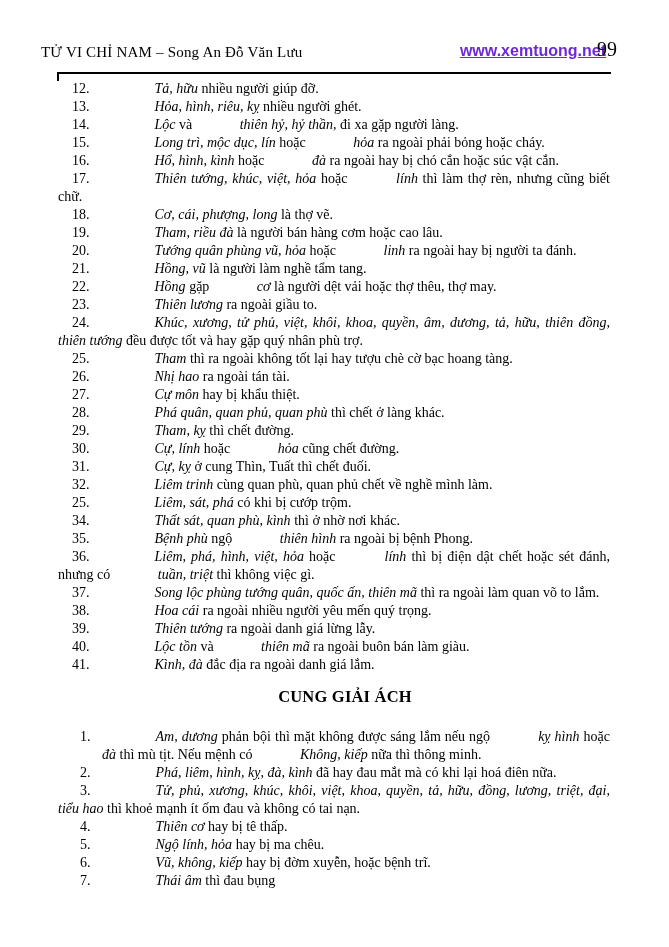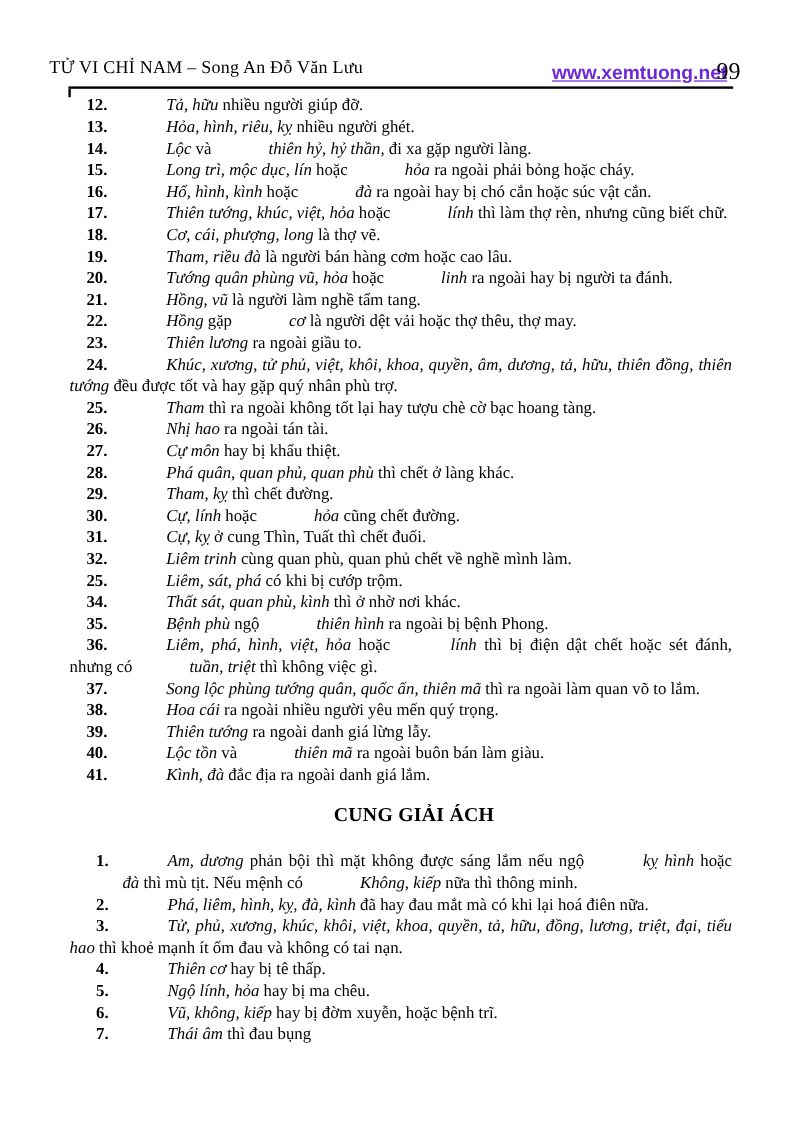--- a/index.html
+++ b/index.html
@@ -6,22 +6,22 @@
   .page {
     position:relative;
     width:669px; height:947px;
     background:#ffffff;
     color:#000000;
     font-family:"Liberation Serif","DejaVu Serif",serif;
     overflow:hidden;
     margin:0 auto;
   }
   .header {
-    position:absolute; top:49px; left:41px; width:576px;
-    display:flex; justify-content:space-between; align-items:flex-start;
+    position:absolute; top:38px; left:41px; width:576px;
+    display:flex; justify-content:space-between; align-items:flex-end;
     font-size:15px; white-space:nowrap;
   }
   .htitle { letter-spacing:0.2px; }
   .hright { display:inline-flex; align-items:baseline; }
   .hlink {
     font-family:"Liberation Sans","DejaVu Sans",sans-serif;
     font-weight:bold; font-size:16px;
     color:#6d28d9; text-decoration:underline;
   }
   .pagenum { margin-left:-9px; font-size:20px; color:#000; position:relative; }
@@ -31,21 +31,21 @@
   }
   .rule::before {
     content:""; position:absolute; left:0; top:0; width:2px; height:7px; background:#000;
   }
   .body {
     position:absolute; top:80px; left:58px; width:552px;
     font-size:14px; line-height:18px; text-align:justify;
   }
   p.item { margin:0; padding:0; text-indent:14px; }
   .sec2 p.item { text-indent:22px; }
-  .num { font-weight:bold; margin-right:5px; font-style:normal; }
+  .num { font-weight:normal; margin-right:21px; font-style:normal; }
   .body i { font-style:italic;margin-left:44px; }
   .heading {
     font-size:16.5px; font-weight:bold; line-height:18px;
     margin:14px 0 22px 22px; text-align:center; letter-spacing:0.2px;
   }
 </style>
 </head>
 <body>
 
 <div class="page">

